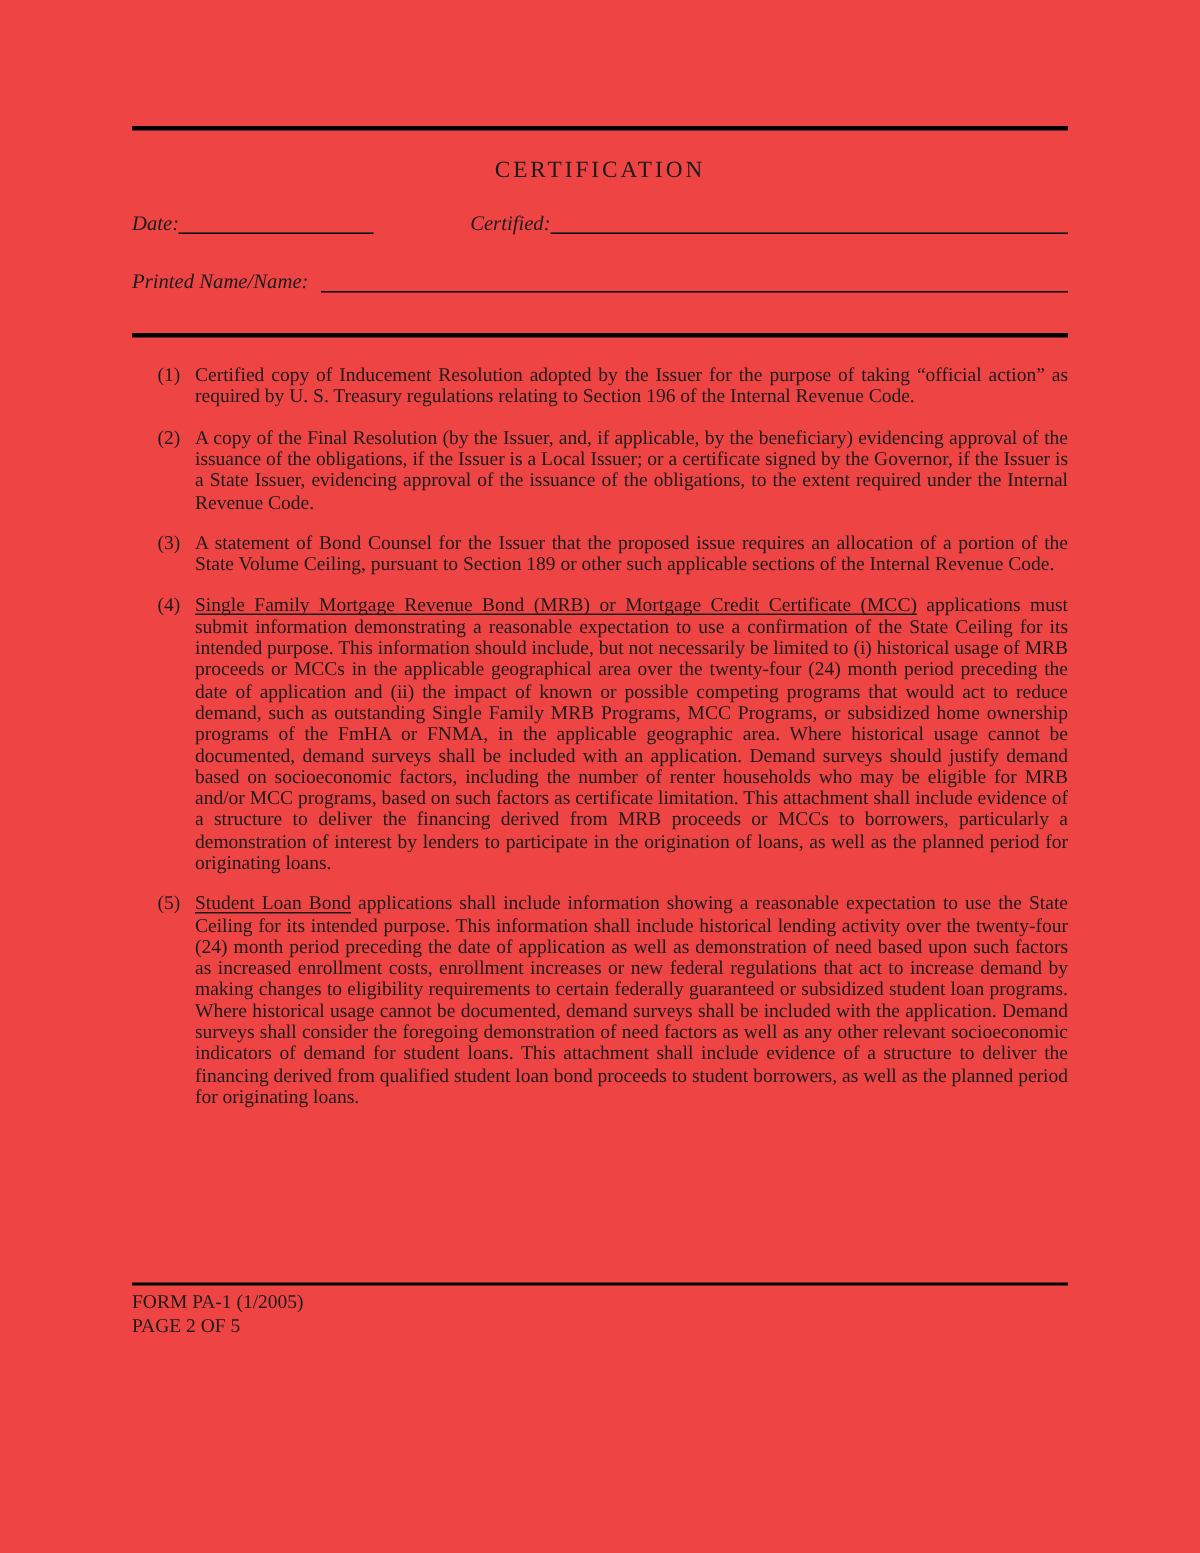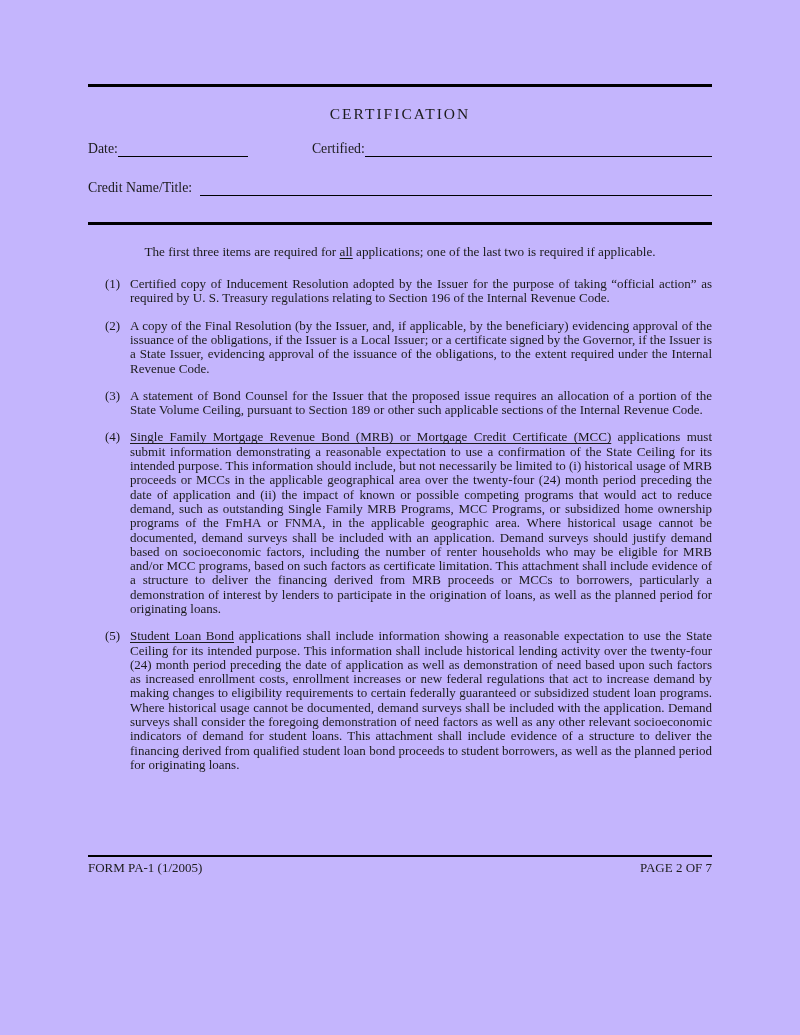--- a/index.html
+++ b/index.html
@@ -1,20 +1,20 @@
 <!DOCTYPE html>
 <html><head>
 <meta charset="utf-8">
 <style>
   html, body { margin: 0; padding: 0; background: #ffffff; }
   .page {
     position: relative;
     width: 800px;
     height: 1035px;
-    background: #c4b5fd;
+    background: #ef4444;
     font-family: "Liberation Serif", serif;
     color: #1b1b1b;
     overflow: hidden;
     box-sizing: border-box;
   }
   .content { padding: 0 88px; }
   .rule-thick { height: 3px; background: #000; }
   .rule-top { margin-top: 84px; }
   .rule-mid { margin-top: 26px; }
   .section-title {
@@ -27,23 +27,24 @@
   }
   .attach-title { margin-top: 30px; }
   .statement {
     margin: 17px 0 0 0;
     font-size: 13.5px;
     line-height: 17px;
     text-align: left;
   }
   .fill-row {
     display: flex;
-    align-items: flex-end;
+    align-items: flex-start;
     font-size: 13.8px;
     line-height: 16px;
+    font-style: italic;
   }
   .date-row { margin-top: 19px; }
   .name-row { margin-top: 23px; }
   .fill-label { white-space: nowrap; }
   .fill-line {
     border-bottom: 1.5px solid #000;
     height: 14px;
   }
   .line-date { width: 130px; }
   .gap-mid { width: 64px; }
@@ -83,20 +84,21 @@
     right: 88px;
     top: 855px;
   }
   .footer-rule { height: 2px; background: #000; }
   .footer-row {
     display: flex;
     justify-content: space-between;
     margin-top: 3px;
     font-size: 13px;
     line-height: 16px;
+    flex-direction: column;
   }
 </style>
 </head>
 <body>
 
 <div class="page">
   <div class="content">
 
     <div class="rule-thick rule-top"></div>
 
@@ -105,28 +107,27 @@
 
     <div class="fill-row date-row">
       <span class="fill-label">Date:</span>
       <div class="fill-line line-date"></div>
       <div class="gap-mid"></div>
       <span class="fill-label">Certified:</span>
       <div class="fill-line line-flex"></div>
     </div>
 
     <div class="fill-row name-row">
-      <span class="fill-label">Credit Name/Title:</span>
+      <span class="fill-label">Printed Name/Name:</span>
       <div class="fill-line line-flex"></div>
     </div>
 
     <div class="rule-thick rule-mid"></div>
 
 
-    <p class="intro"><span>The first three items are required for </span><span class="underlined">all</span><span> applications; one of the last two is required if applicable.</span></p>
 
     <div class="items">
 
       <div class="item">
         <span class="item-num">(1)</span>
         <p class="item-text"><span class="underlined"></span><span>Certified copy of Inducement Resolution adopted by the Issuer for the purpose of taking “official action” as required by U. S. Treasury regulations relating to Section 196 of the Internal Revenue Code.</span></p>
       </div>
 
       <div class="item">
         <span class="item-num">(2)</span>
@@ -148,16 +149,16 @@
         <p class="item-text"><span class="underlined">Student Loan Bond</span><span> applications shall include information showing a reasonable expectation to use the State Ceiling for its intended purpose.  This information shall include historical lending activity over the twenty-four (24) month period preceding the date of application as well as demonstration of need based upon such factors as increased enrollment costs, enrollment increases or new federal regulations that act to increase demand by making changes to eligibility requirements to certain federally guaranteed or subsidized student loan programs.  Where historical usage cannot be documented, demand surveys shall be included with the application.  Demand surveys shall consider the foregoing demonstration of need factors as well as any other relevant socioeconomic indicators of demand for student loans.  This attachment shall include evidence of a structure to deliver the financing derived from qualified student loan bond proceeds to student borrowers, as well as the planned period for originating loans.</span></p>
       </div>
 
     </div>
   </div>
 
   <div class="footer">
     <div class="footer-rule"></div>
     <div class="footer-row">
       <span>FORM PA-1 (1/2005)</span>
-      <span>PAGE 2 OF 7</span>
+      <span>PAGE 2 OF 5</span>
     </div>
   </div>
 </div>
 
 </body></html>

